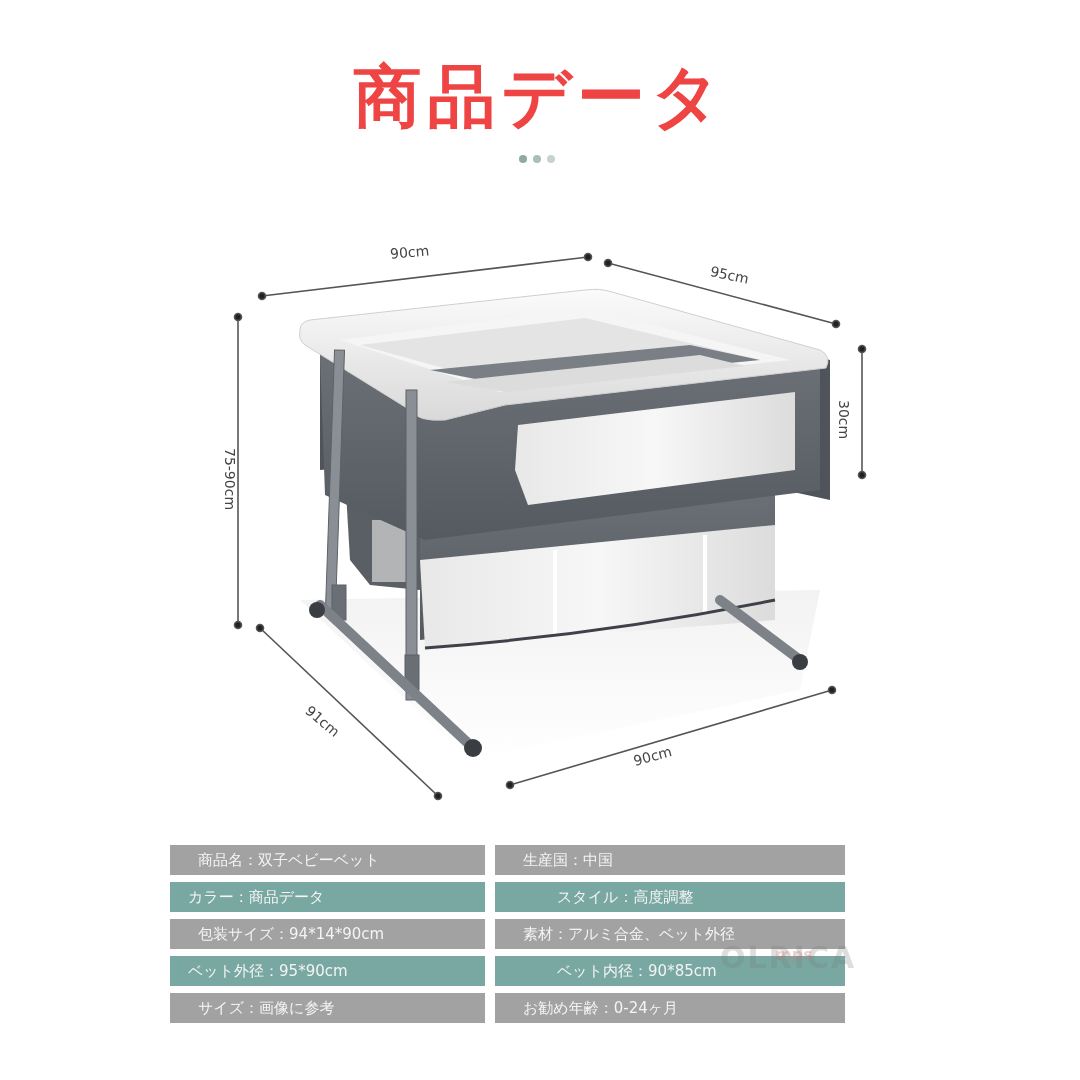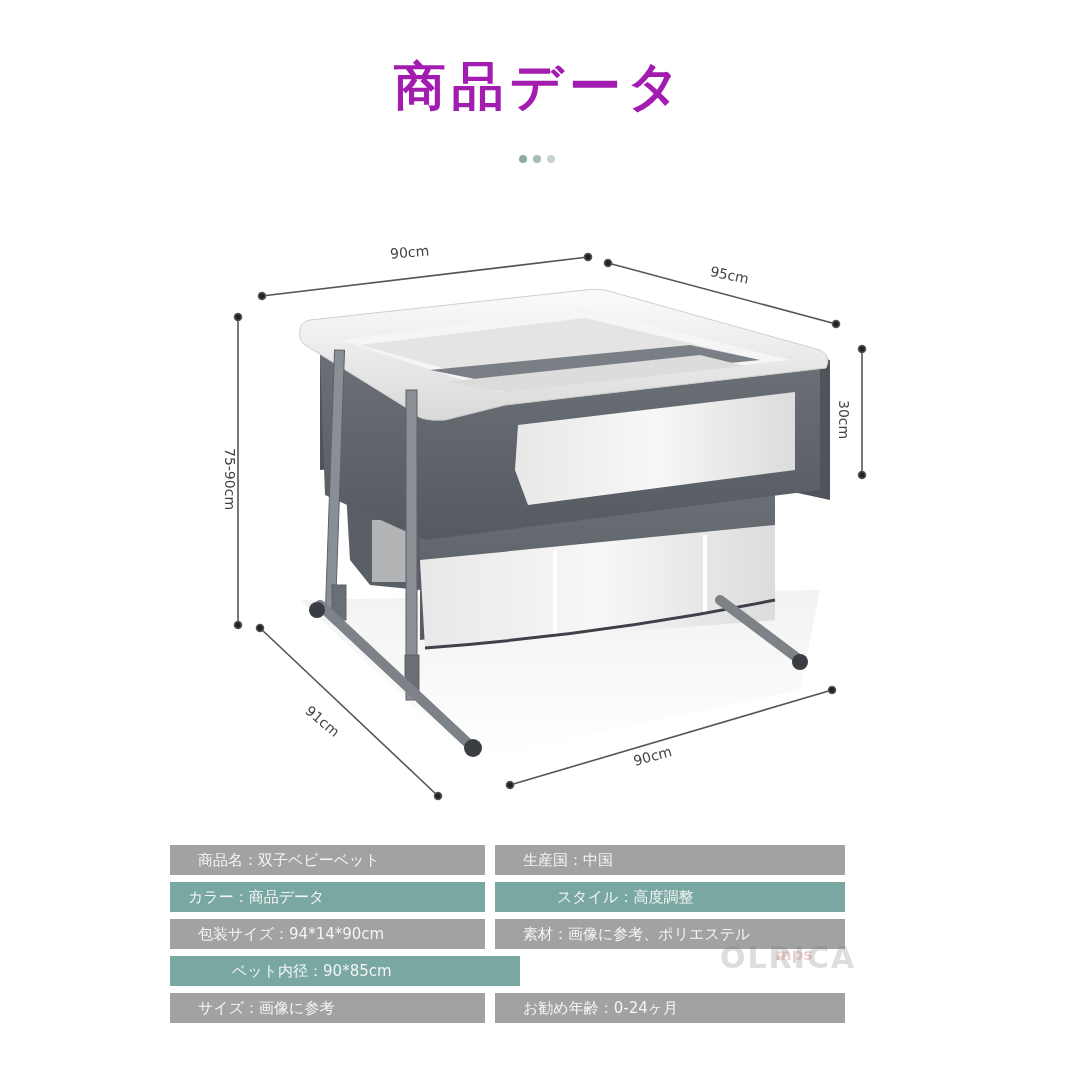--- a/index.html
+++ b/index.html
@@ -1,21 +1,21 @@
 <!DOCTYPE html>
 <html><head>
   <meta charset="utf-8">
   <style>
     * { box-sizing: border-box; margin: 0; padding: 0; }
     html, body { width: 1080px; height: 1080px; background: #ffffff; overflow: hidden; }
     body { position: relative; font-family: "DejaVu Sans", "Liberation Sans", sans-serif; color: #2a2a2a; }
 
     .title {
       position: absolute; left: 0; top: 52px; width: 1080px; text-align: center;
-      font-size: 52px; font-weight: bold; letter-spacing: 6px; color: #a21caf;
+      font-size: 68px; font-weight: bold; letter-spacing: 6px; color: #ef4444;
     }
     .dots {
       position: absolute; left: 519px; top: 155px; display: flex; gap: 6px;
     }
     .dot { width: 8px; height: 8px; border-radius: 50%; }
 
     .illustration { position: absolute; left: 0; top: 0; width: 1080px; height: 830px; }
 
     .dim-label {
       position: absolute; font-family: "DejaVu Sans", sans-serif; font-size: 14px; color: #444;
@@ -155,23 +155,24 @@
   <div class="spec-row">
     <div class="spec-cell left gray">商品名：双子ベビーベット</div>
     <div class="spec-cell right gray">生産国：中国</div>
   </div>
   <div class="spec-row">
     <div class="spec-cell left teal">カラー：商品データ</div>
     <div class="spec-cell right teal">スタイル：高度調整</div>
   </div>
   <div class="spec-row">
     <div class="spec-cell left gray">包装サイズ：94*14*90cm</div>
-    <div class="spec-cell right gray">素材：画像に参考、ポリエステル</div>
+    <div class="spec-cell right gray">素材：アルミ合金、ベット外径</div>
   </div>
   <div class="spec-row">
+    <div class="spec-cell left teal">ベット外径：95*90cm</div>
     <div class="spec-cell right teal">ベット内径：90*85cm</div>
   </div>
   <div class="spec-row">
     <div class="spec-cell left gray">サイズ：画像に参考</div>
     <div class="spec-cell right gray">お勧め年齢：0-24ヶ月</div>
   </div>
 </div>
 
 <div class="watermark">OLRICA</div>
 <div class="watermark-small">mps</div>

